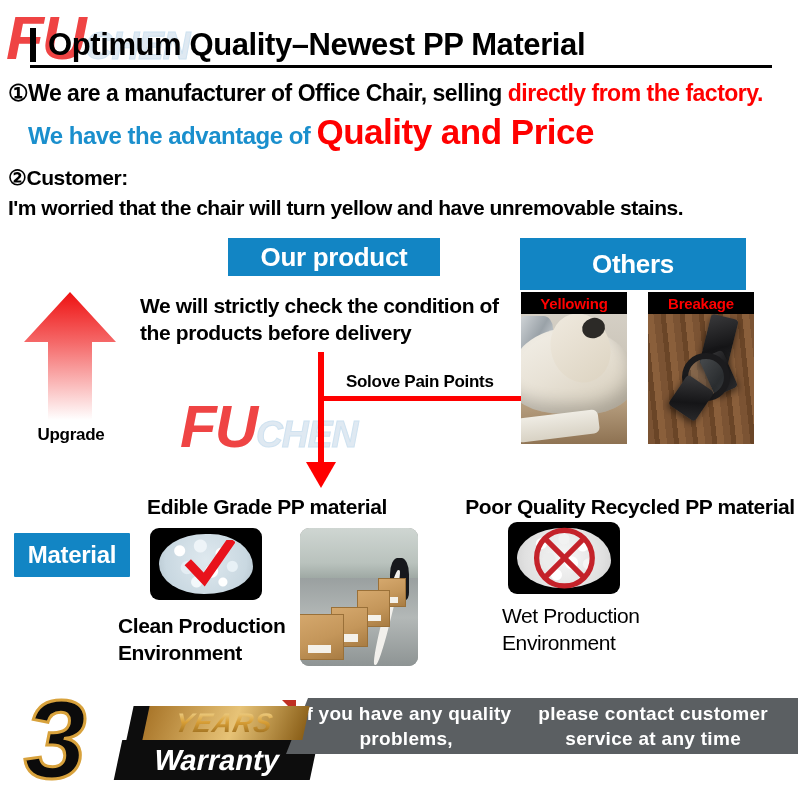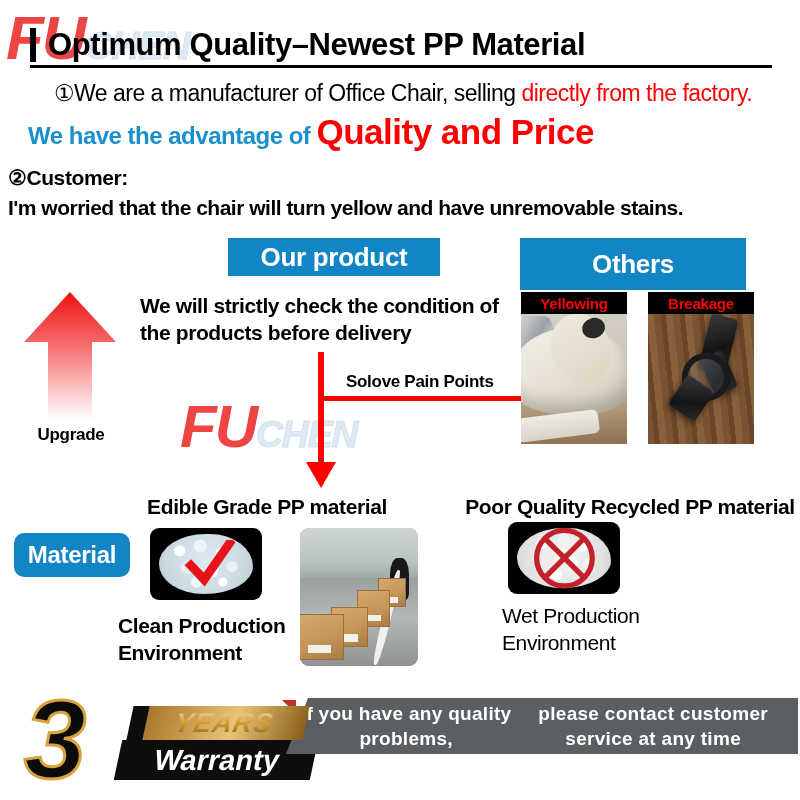--- a/index.html
+++ b/index.html
@@ -62,24 +62,23 @@
     line-height: 1.05;
     white-space: nowrap;
   }
 
   
   .line1 {
     position: absolute;
     left: 8px; top: 80px;
     width: 790px;
     font-size: 23px;
-    font-weight: normal;
+    font-weight: bold;
     white-space: nowrap;
     letter-spacing: -0.5px;
-    text-align: center;
   }
   .line1 .red { color: #ff0000; }
   .line2 {
     position: absolute;
     left: 28px; top: 112px;
     width: 780px;
     white-space: nowrap;
     letter-spacing: -0.5px;
   }
   .line2 .blue { color: #1a8fcd; font-size: 24px; font-weight: bold; }
@@ -269,21 +268,21 @@
     border-radius: 50%;
     background: rgba(120,130,135,.22);
   }
 
   
   .mat-badge {
     position: absolute;
     left: 14px; top: 533px;
     width: 116px; height: 44px;
     background: #1285c4;
-    border-radius: 10px;
+    border-radius: 1px;
     color: #fff;
     font-size: 24px;
     font-weight: bold;
     display: flex; align-items: center; justify-content: center;
     letter-spacing: -0.3px;
   }
 
   .h-edible {
     position: absolute;
     left: 122px; top: 495px;

